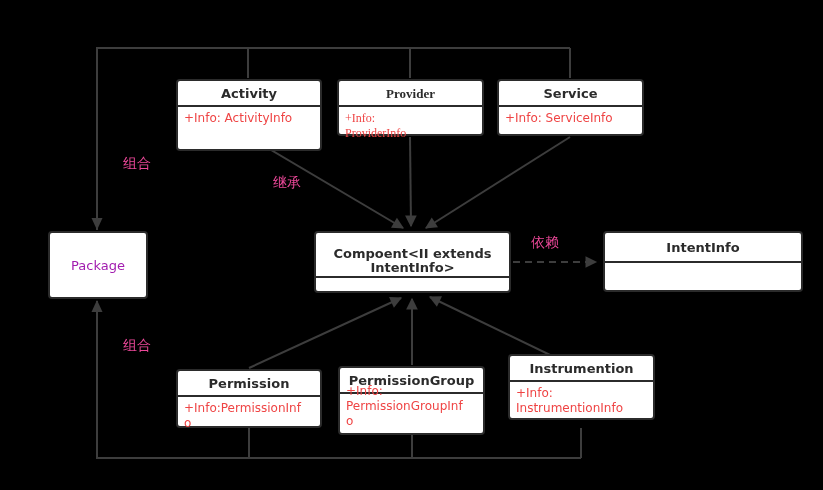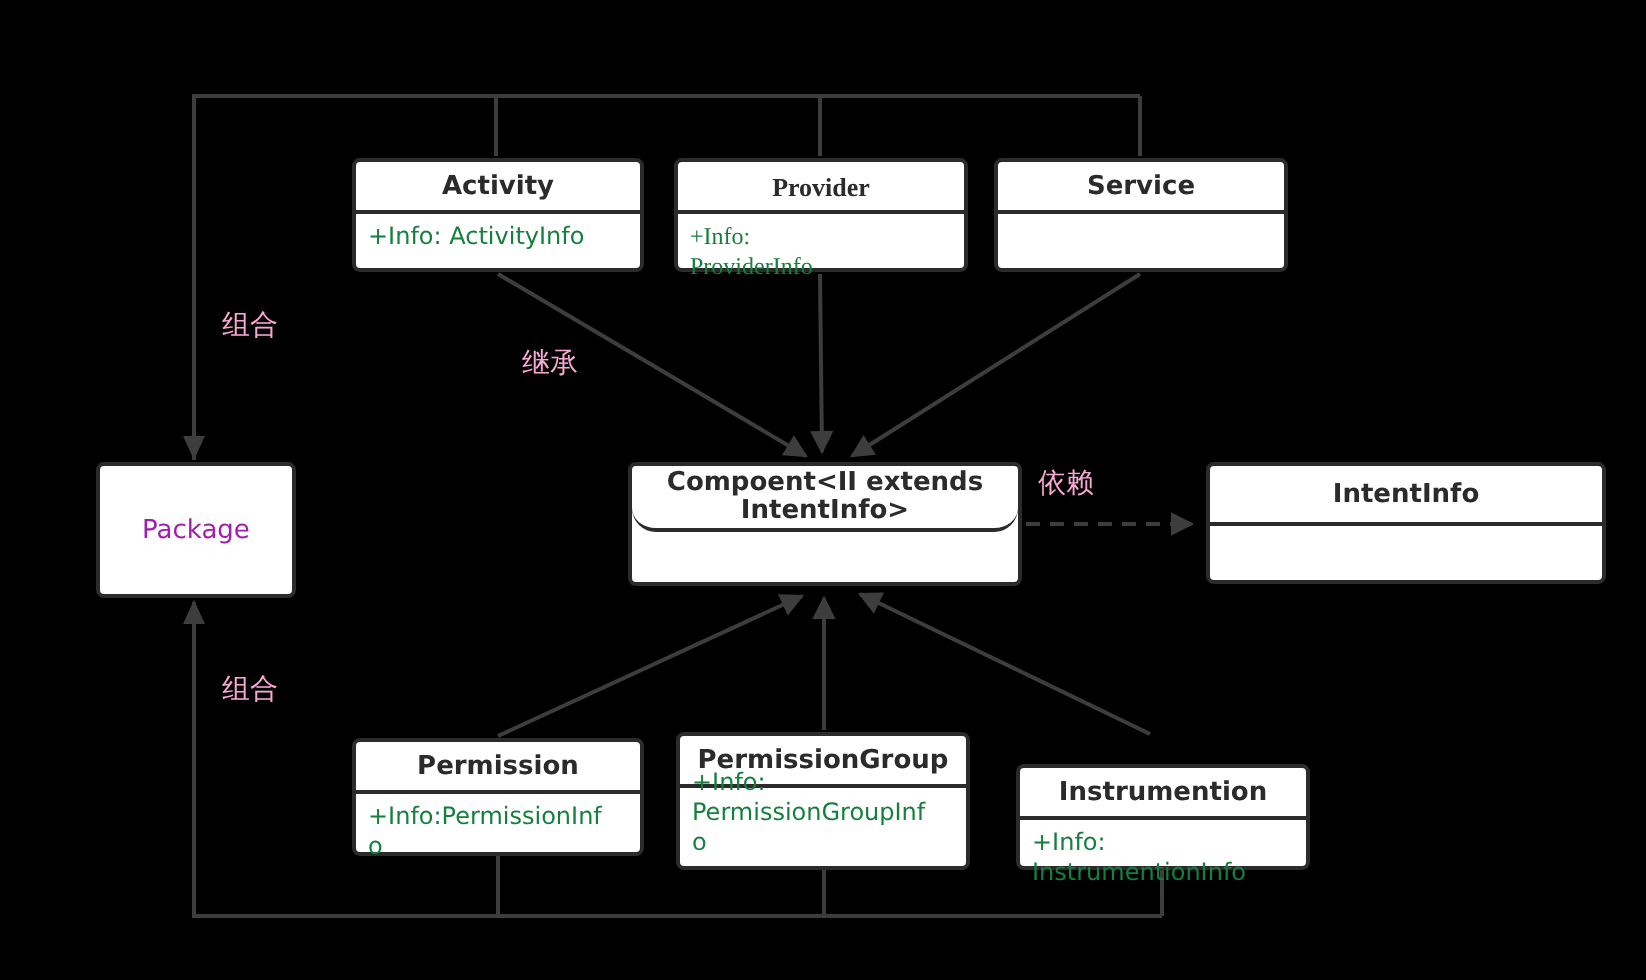--- a/index.html
+++ b/index.html
@@ -32,52 +32,52 @@
     font-size: 13px;
     line-height: 15px;
     text-align: center;
     border-bottom: 2px solid #2b2b2b;
     white-space: pre-line;
     padding: 5px 2px 4px 2px;
     box-sizing: border-box;
   }
   .box.c2 .title {           
     line-height: 14px;
-    padding: 2px 2px 1px 2px;
-    border-radius: 12px;
+    padding: 14px 2px 1px 2px;
   }
   .box.tall .title {         
     padding: 7px 2px 6px 2px;
   }
   .box .attr {
     font-size: 12px;
     line-height: 15px;
-    color: #15803d;
+    color: #ef4444;
     white-space: pre-line;
     padding: 4px 4px 2px 6px;
     text-align: left;
   }
   .box.pg .attr {            
     margin-top: -10px;
     position: relative;
     padding-top: 0;
   }
   .box .plain {
     display: flex;
     align-items: center;
     justify-content: center;
     height: 100%;
     font-size: 13px;
     color: #a21caf;
   }
   .elabel {
     position: absolute;
-    color: #f9a8d4;
+    color: #ec4899;
     font-size: 14px;
     line-height: 14px;
+    margin-left: 12px;
   }
 </style>
 </head>
 <body>
 
 <div class="canvas">
 
   <svg class="edges" width="823" height="490" viewBox="0 0 823 490">
     <defs>
       <marker id="arrow" viewBox="0 0 12 12" refX="10" refY="6" markerWidth="7" markerHeight="7" orient="auto">
@@ -105,33 +105,34 @@
     <path d="M412 365 L412 299" stroke="#3d3d3d" stroke-width="2" fill="none" marker-end="url(#arrow)"></path>
     <path d="M575 367 L430 297" stroke="#3d3d3d" stroke-width="2" fill="none" marker-end="url(#arrow)"></path>
 
     <path d="M513 262 L596 262" stroke="#3d3d3d" stroke-width="2" fill="none" stroke-dasharray="7 5" marker-end="url(#arrow)"></path>
   </svg>
 
   <div class="box" style="left:48px; top:231px; width:100px; height:68px;">
     <div class="plain">Package</div>
   </div>
 
-  <div class="box" style="left:176px; top:79px; width:146px; height:57px;">
+  <div class="box" style="left:176px; top:79px; width:146px; height:72px;">
     <div class="title">Activity</div>
     <div class="attr">+Info: ActivityInfo</div>
   </div>
 
   <div class="box" style="left:337px; top:79px; width:147px; height:57px;font-family:Liberation Serif, serif;">
     <div class="title">Provider</div>
     <div class="attr">+Info:
 ProviderInfo</div>
   </div>
 
   <div class="box" style="left:497px; top:79px; width:147px; height:57px;">
     <div class="title">Service</div>
+    <div class="attr">+Info: ServiceInfo</div>
   </div>
 
   <div class="box c2" style="left:314px; top:231px; width:197px; height:62px;">
     <div class="title">Compoent&lt;II extends
 IntentInfo&gt;</div>
     <div class="attr"></div>
   </div>
 
   <div class="box tall" style="left:603px; top:231px; width:200px; height:61px;">
     <div class="title">IntentInfo</div>
@@ -144,21 +145,21 @@
 o</div>
   </div>
 
   <div class="box pg" style="left:338px; top:366px; width:147px; height:69px;">
     <div class="title">PermissionGroup</div>
     <div class="attr">+Info:
 PermissionGroupInf
 o</div>
   </div>
 
-  <div class="box" style="left:508px; top:382px; width:147px; height:53px;">
+  <div class="box" style="left:508px; top:354px; width:147px; height:66px;">
     <div class="title">Instrumention</div>
     <div class="attr">+Info:
 InstrumentionInfo</div>
   </div>
 
   <div class="elabel" style="left:111px; top:156px;">组合</div>
   <div class="elabel" style="left:261px; top:175px;">继承</div>
   <div class="elabel" style="left:111px; top:338px;">组合</div>
   <div class="elabel" style="left:519px; top:235px;">依赖</div>
 

